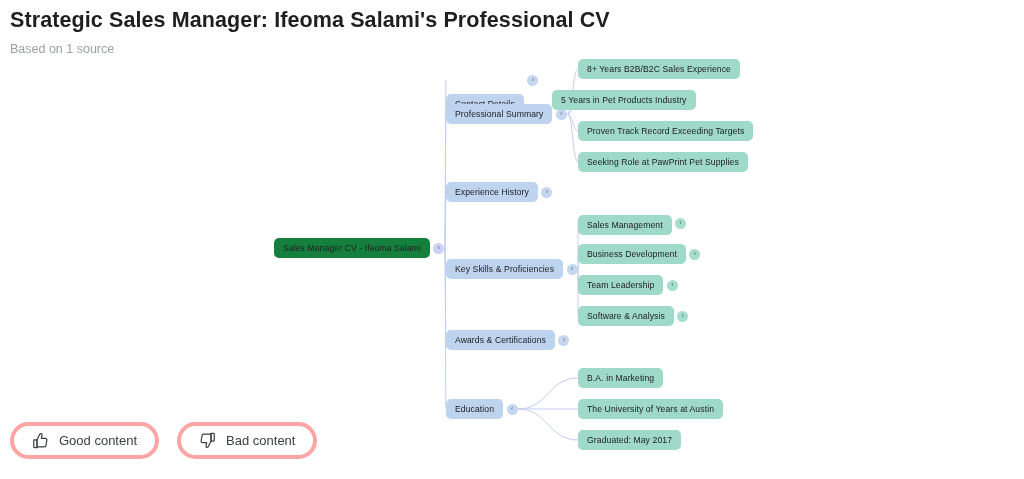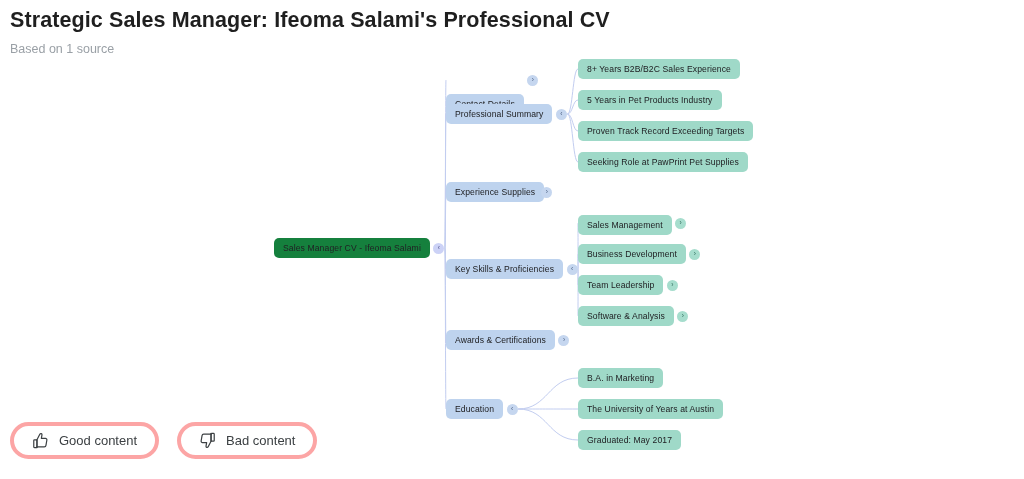--- a/index.html
+++ b/index.html
@@ -107,31 +107,31 @@
           <span>Contact Details</span>
         </div>
         <div class="chev blue" style="left: 527.281px; top: 74.5px;">›</div>
         <div class="node branch" style="left: 446px; top: 104px;">
           <span>Professional Summary</span>
         </div>
         <div class="chev blue" style="left: 555.953px; top: 108.5px;">‹</div>
         <div class="node leaf" style="left: 578px; top: 59px;">
           <span>8+ Years B2B/B2C Sales Experience</span>
         </div>
-        <div class="node leaf" style="left: 578px; top: 90px;">
+        <div class="node leaf" style="left: 552px; top: 90px;">
           <span>5 Years in Pet Products Industry</span>
         </div>
         <div class="node leaf" style="left: 578px; top: 121px;">
           <span>Proven Track Record Exceeding Targets</span>
         </div>
         <div class="node leaf" style="left: 578px; top: 152px;">
           <span>Seeking Role at PawPrint Pet Supplies</span>
         </div>
         <div class="node branch" style="left: 446px; top: 182px;">
-          <span>Experience Supplies</span>
+          <span>Experience History</span>
         </div>
         <div class="chev blue" style="left: 541.422px; top: 186.5px;">›</div>
         <div class="node branch" style="left: 446px; top: 259px;">
           <span>Key Skills &amp; Proficiencies</span>
         </div>
         <div class="chev blue" style="left: 566.578px; top: 263.5px;">‹</div>
         <div class="node leaf" style="left: 578px; top: 215px; text-align: center;">
           <span>Sales Management</span>
         </div>
         <div class="chev green" style="left: 675.156px; top: 217.5px;">›</div>

